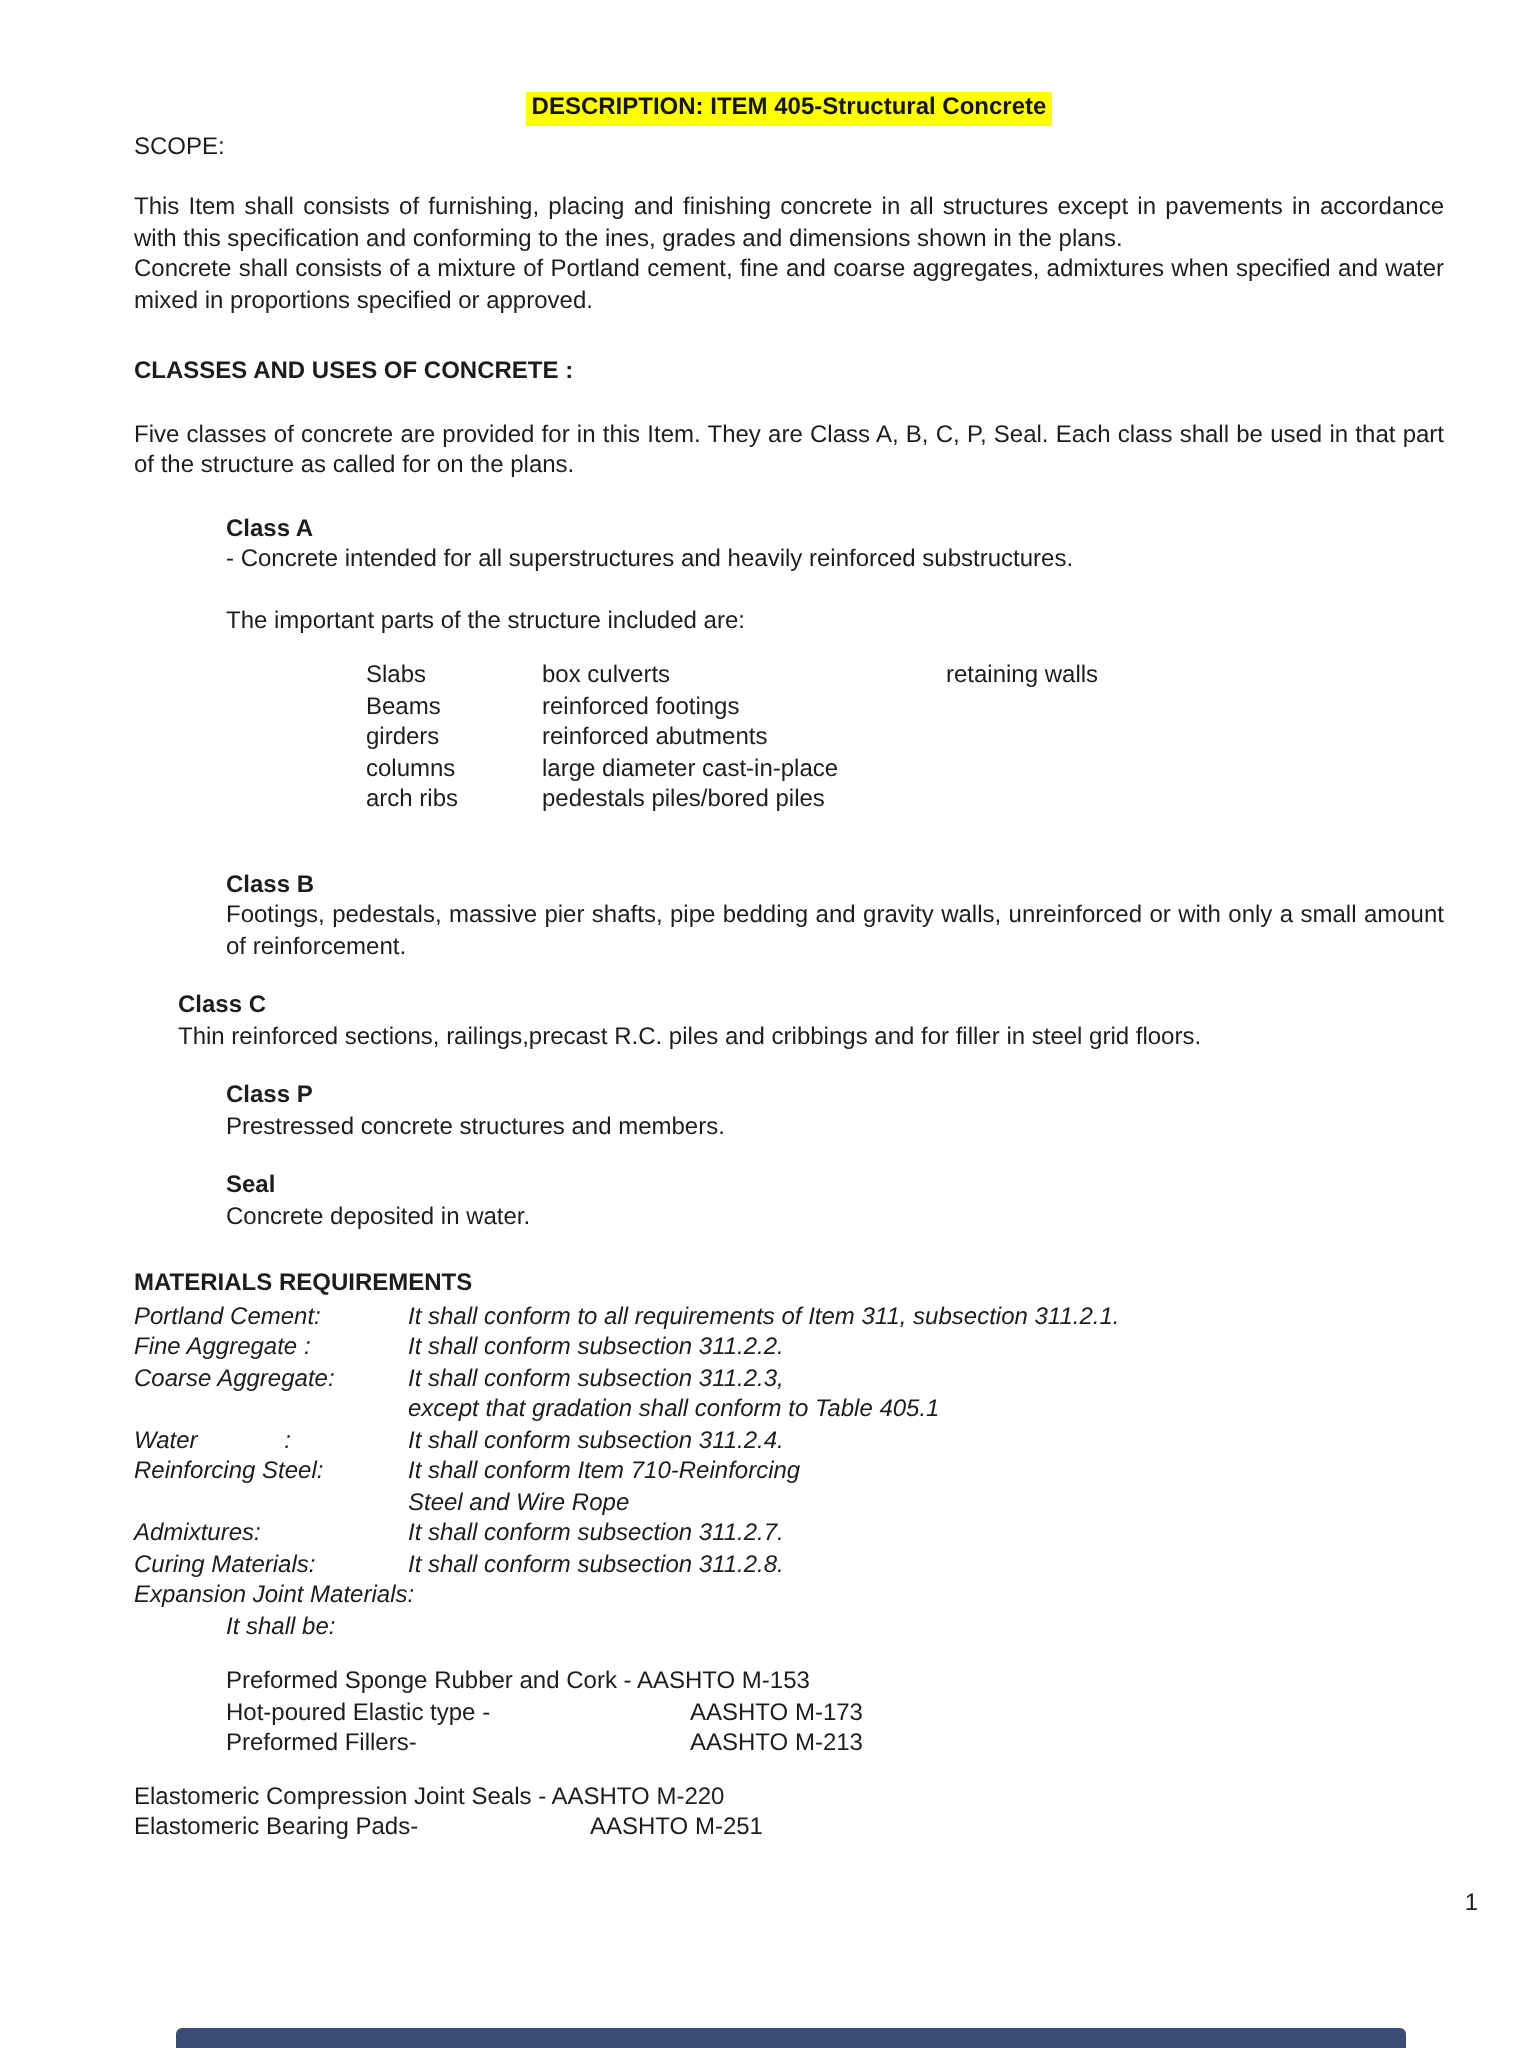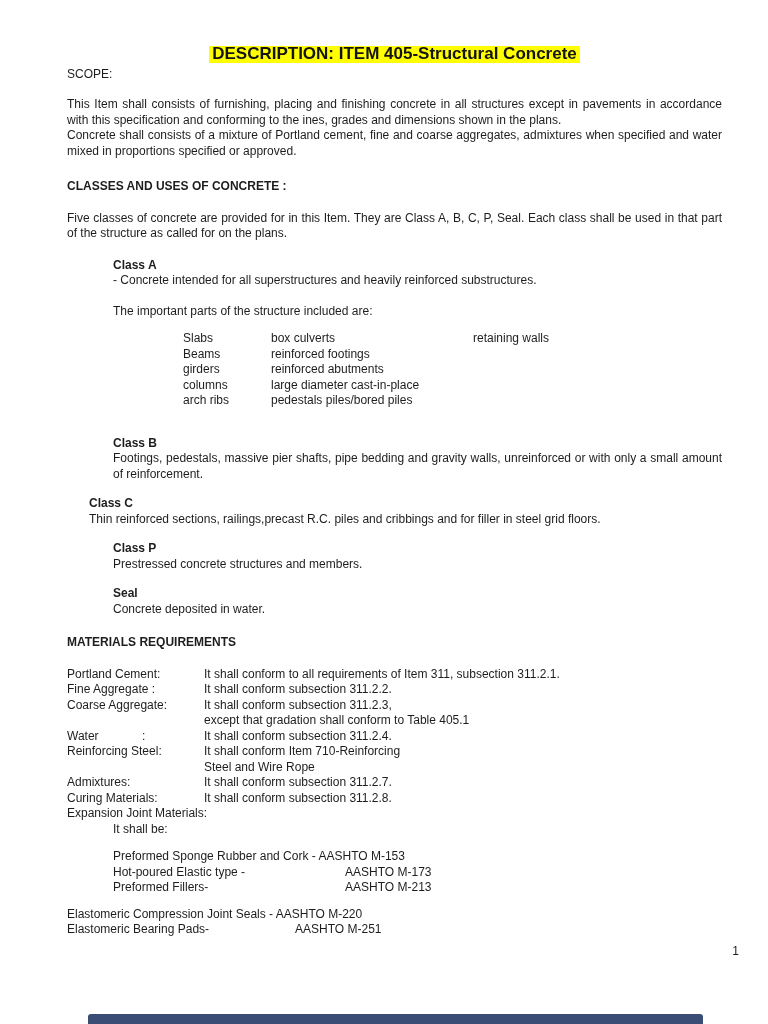--- a/index.html
+++ b/index.html
@@ -14,21 +14,21 @@
     font-size: 12px;
     line-height: 15.5px;
   }
   .content { padding: 46px 46px 0 67px; }
 
   .doc-title-wrap { text-align: center; }
   .doc-title {
     display: inline-block;
     background: #ffff00;
     font-weight: 700;
-    font-size: 17px;
+    font-size: 12px;
     padding: 0 3px 1px 3px;
     color: #141414;
   }
 
   .scope-label { margin-top: 3px; }
   .para { text-align: justify; }
   .p-scope-1 { margin-top: 15px; }
   .bold { font-weight: 700; }
 
   .classes-heading { margin-top: 20px; font-weight: 700; }
@@ -41,21 +41,21 @@
   .parts-c1 { width: 88px; flex: none; margin-left: 23px; }
   .parts-c2 { width: 202px; flex: none; }
   .parts-c3 { flex: 1; }
 
   .class-b { margin-top: 27px; }
   .class-c { margin-top: 14px; margin-left: 22px; }
   .class-p { margin-top: 14px; }
   .class-seal { margin-top: 14px; }
 
   .materials-heading { margin-top: 18px; font-weight: 700; }
-  .mat-rows { margin-top: 16px; }
+  .mat-rows { margin-top: 1px; font-style: italic; }
   .mat-row { display: flex; }
   .mat-label { width: 137px; flex: none; white-space: pre-wrap; }
   .mat-value { flex: 1; }
 
   .exp-sub { margin-left: 46px; }
   .exp-items { margin-top: 12px; margin-left: 46px; }
   .exp-row { display: flex; }
   .exp-name-col { width: 232px; flex: none; }
   .exp-spec { flex: 1; }
 

